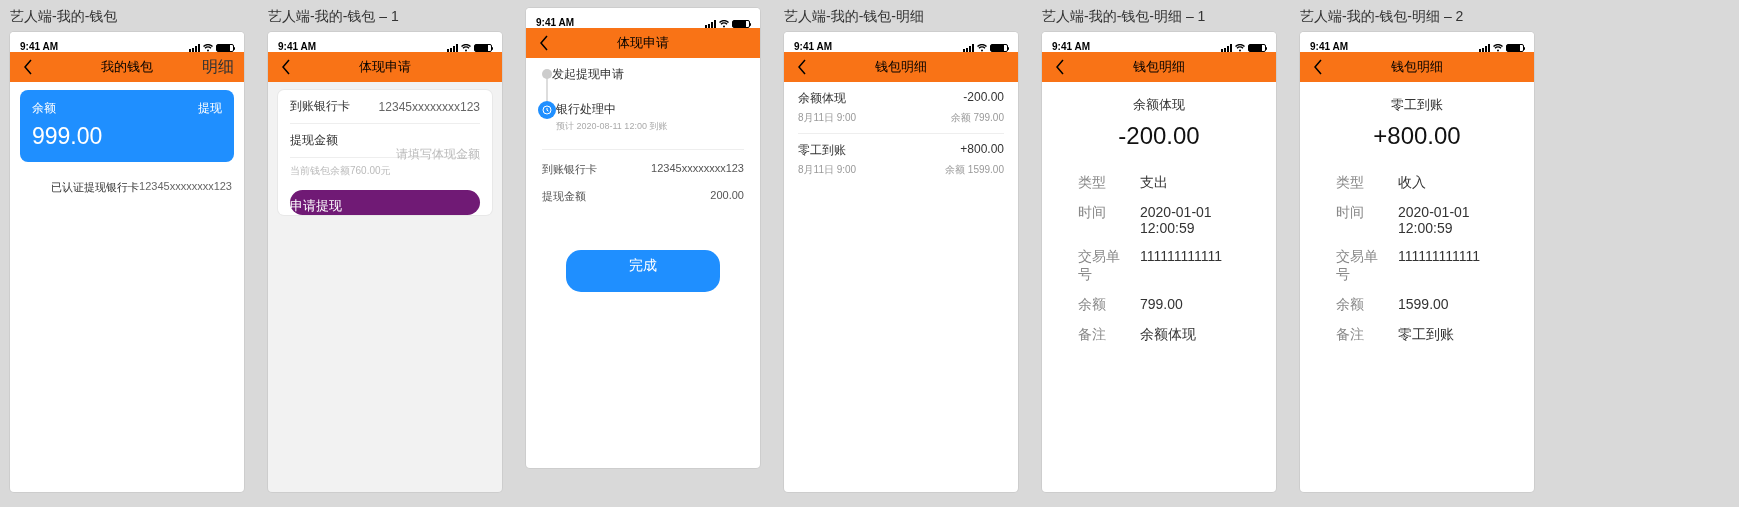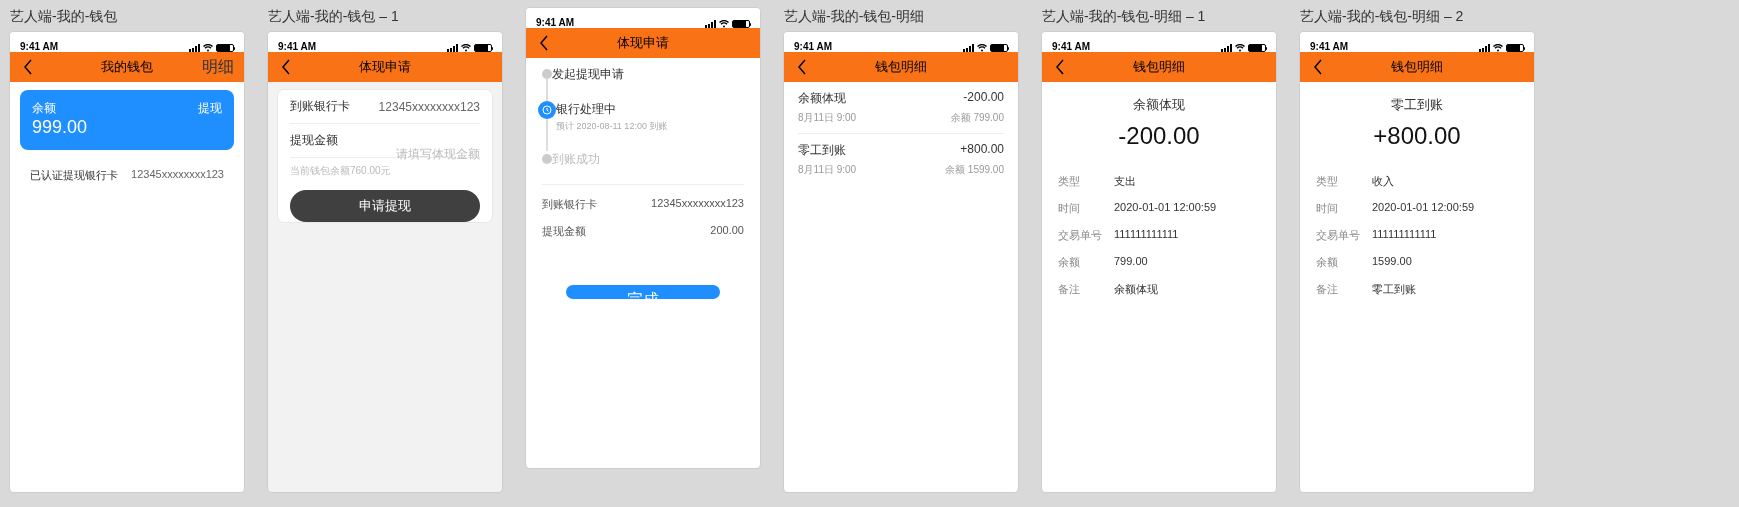--- a/index.html
+++ b/index.html
@@ -80,43 +80,43 @@
   .content { flex: 1; overflow: hidden; }
   
   .balance-card {
     margin: 8px 10px 10px;
     background: #1f8fff;
     border-radius: 8px;
     color: #fff;
     padding: 10px 12px 12px;
   }
   .bc-row1 { display:flex; justify-content:space-between; font-size:12px; }
-  .bc-amount { font-size:18px; font-weight:500; margin-top:0; }
+  .bc-amount { font-size:23px; font-weight:500; margin-top:6px; }
   .list-row {
-    display: flex; justify-content: space-between;
-    padding: 8px 20px; font-size: 11px; color:#333; background:#fff;
+    display: flex; justify-content: flex-end;
+    padding: 8px 12px; font-size: 11px; color:#333; background:#fff;
   }
   .list-row .v { color:#666; }
   
   .form-card {
     margin: 8px 10px; background:#fff; border-radius:6px;
     padding: 0 12px; box-shadow: 0 0 0 1px rgba(0,0,0,0.04);
   }
   .form-row {
     display:flex; justify-content:space-between; align-items:center;
     height: 34px; font-size: 12px; color:#333;
     border-bottom:1px solid #eee;
   }
   .form-row:last-of-type { border-bottom:none; }
   .form-row .ph { color:#bbb;margin-top:28px; }
   .form-row .v { color:#666; }
   .hint { font-size: 10px; color:#bbb; padding: 6px 0 12px; }
   .primary-btn {
-    display:block; height:32px; line-height:32px; text-align:center;
-    background:#404040; color:#fff; border-radius:16px;
+    display:block; height:25px; line-height:32px; 
+    background:#701a75; color:#fff; border-radius:16px;
     font-size:13px; cursor:pointer; margin: 0 0 10px;
   }
   
   .timeline { margin: 8px 16px; position:relative; }
   .tl-item { display:flex; position:relative; padding-bottom:18px; }
   .tl-item:last-child { padding-bottom:8px; }
   .tl-dot {
     width:10px; height:10px; border-radius:50%; background:#ccc;
     margin-top:3px; position:relative; z-index:2; flex-shrink:0;
   }
@@ -128,33 +128,33 @@
     position:absolute; left:4px; top:8px; bottom:0; width:2px; background:#ddd; z-index:1;
   }
   .tl-item:last-child .tl-line { display:none; }
   .tl-body .t { font-size:12px; color:#333; }
   .tl-body .s { font-size:9px; color:#aaa; margin-top:2px; }
   .tl-item.muted .t { color:#bbb; }
   .sep { height:1px; background:#eee; margin: 6px 16px; }
   .kv { display:flex; justify-content:space-between; padding:6px 16px; font-size:11px; }
   .kv .k { color:#555; } .kv .v { color:#555; }
   .done-btn {
-    margin: 40px 40px 0; height:14px; line-height:30px; text-align:center;
-    background:#1f8fff; color:#fff; border-radius:15px; font-size:16px; cursor:pointer;
+    margin: 40px 40px 0; height:42px; line-height:30px; text-align:center;
+    background:#1f8fff; color:#fff; border-radius:15px; font-size:14px; cursor:pointer;
   }
   
   .tx-row { padding:8px 14px; background:#fff; }
   .tx-row .line1 { display:flex; justify-content:space-between; font-size:12px; color:#333; }
   .tx-row .line2 { display:flex; justify-content:space-between; font-size:10px; color:#999; margin-top:4px; }
   .tx-sep { height:1px; background:#eee; margin:0 14px; }
   
   .bigtitle { text-align:center; font-size:13px; color:#333; margin-top:14px; }
   .bigamount { text-align:center; font-size:24px; font-weight:500; margin:8px 0 18px; color:#111;}
   .dkvs { padding: 0 16px; }
-  .dkv { display:flex; gap:8px; font-size:11px; padding:6px 0; }
+  .dkv { display:flex; gap:14px; font-size:14px; padding:6px 0;margin-left:20px; }
   .dkv .k { color:#888; width:48px; flex-shrink:0; }
   .dkv .v { color:#333; }
 </style>
 </head>
 <body>
 
 <div class="board">
   <div class="board-title">艺人端-我的-钱包</div>
   <div class="phone">
     <div class="statusbar">
@@ -292,26 +292,20 @@
                 <circle cx="5" cy="5" r="4" fill="none" stroke="#fff" stroke-width="1"></circle>
                 <path d="M5 3v2.2l1.4 1" stroke="#fff" stroke-width="1" fill="none"></path>
               </svg>
           </span>
           <span class="tl-line"></span>
           <div class="tl-body">
             <div class="t">银行处理中</div>
             <div class="s">预计 2020-08-11 12:00 到账</div>
           </div>
         </div>
-        <div class="tl-item muted">
-          <span class="tl-dot"></span>
-          <div class="tl-body">
-              <div class="t">到账成功</div>
-            </div>
-        </div>
       </div>
       <div class="sep"></div>
       <div class="kv">
         <span class="k">到账银行卡</span>
         <span class="v">12345xxxxxxxx123</span>
       </div>
       <div class="kv">
         <span class="k">提现金额</span>
         <span class="v">200.00</span>
       </div>

